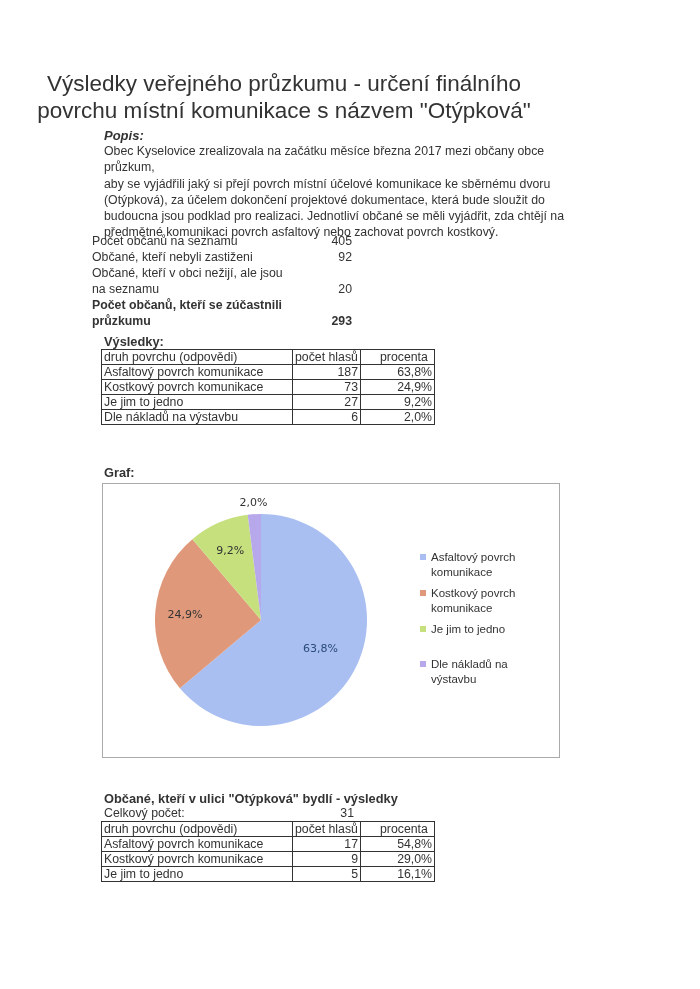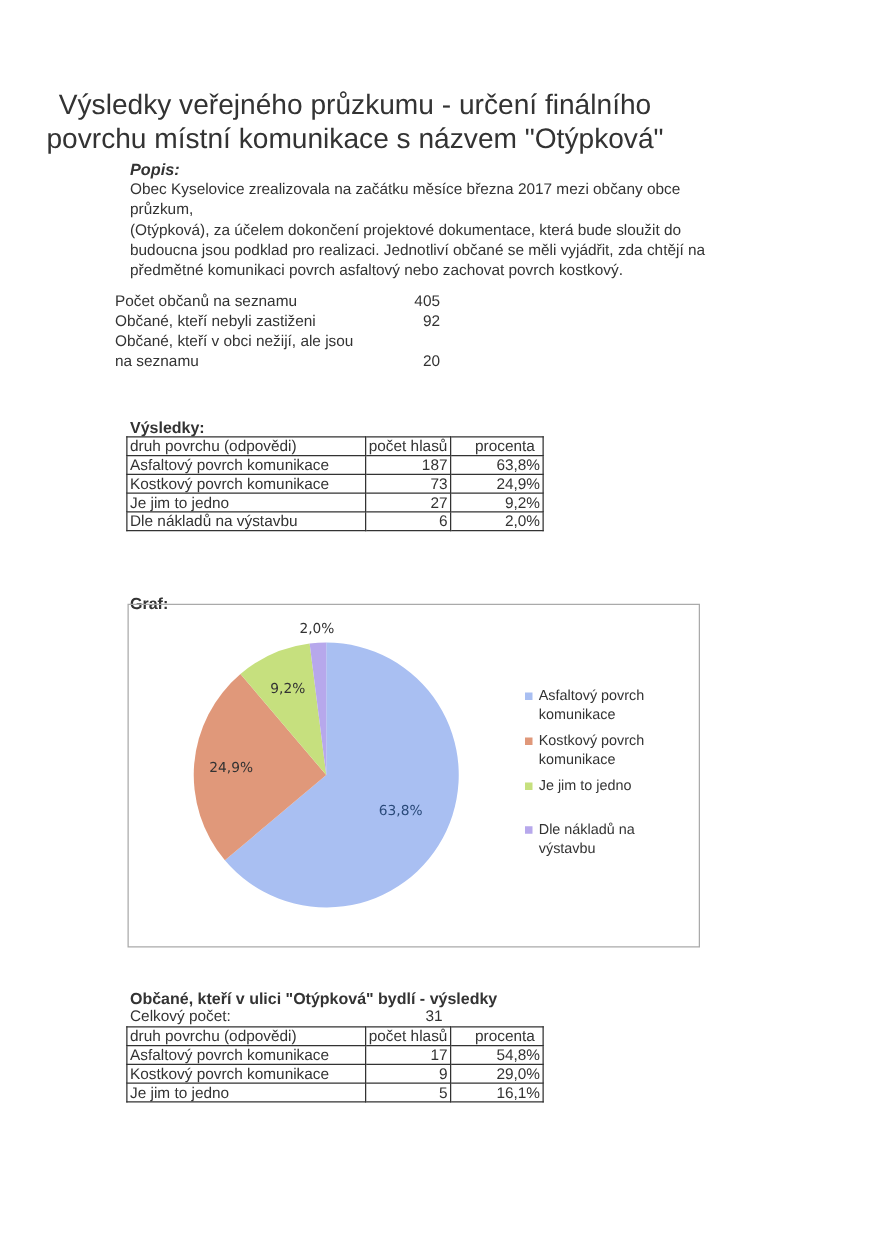--- a/index.html
+++ b/index.html
@@ -30,37 +30,42 @@
 <body>
 
 <div class="title">
   <div>Výsledky veřejného průzkumu - určení finálního</div>
   <div>povrchu místní komunikace s názvem "Otýpková"</div>
 </div>
 
 <div class="popis-h">Popis:</div>
 <div class="popis-t">
   <div>Obec Kyselovice zrealizovala na začátku měsíce března 2017 mezi občany obce průzkum,</div>
+  <div>aby se vyjádřili jaký si přejí povrch místní účelové komunikace ke sběrnému dvoru</div>
   <div>(Otýpková), za účelem dokončení projektové dokumentace, která bude sloužit do</div>
   <div>budoucna jsou podklad pro realizaci. Jednotliví občané se měli vyjádřit, zda chtějí na</div>
   <div>předmětné komunikaci povrch asfaltový nebo zachovat povrch kostkový.</div>
 </div>
 
 <div class="stats">
   <div class="row">
     <span class="lbl">Počet občanů na seznamu</span>
     <span>405</span>
   </div>
   <div class="row">
     <span class="lbl">Občané, kteří nebyli zastiženi</span>
     <span>92</span>
   </div>
   <div class="row">
     <span class="lbl">Občané, kteří v obci nežijí, ale jsou na seznamu</span>
     <span>20</span>
+  </div>
+  <div class="row bold">
+    <span class="lbl">Počet občanů, kteří se zúčastnili průzkumu</span>
+    <span>293</span>
   </div>
 </div>
 
 <div class="sec-h" style="top:334px;">Výsledky:</div>
 <table class="res" style="top:349px;">
   <tbody>
       <tr class="hdr">
     <td class="c1">druh povrchu (odpovědi)</td>
     <td class="c2" style="text-align:left">počet hlasů</td>
     <td class="c3" style="text-align:left">procenta</td>
@@ -81,21 +86,21 @@
     <td class="c3">9,2%</td>
   </tr>
   <tr>
     <td class="c1">Dle nákladů na výstavbu</td>
     <td class="c2">6</td>
     <td class="c3">2,0%</td>
   </tr>
 </tbody>
   </table>
 
-<div class="sec-h" style="top:475px;text-align:center;">Graf:</div>
+<div class="sec-h" style="top:465px;text-align:center;">Graf:</div>
 
 <div class="chart-box">
   <svg id="pie" width="456" height="273">
       <path d="M158,136 L158,30 A106,106 0 1 1 76.90652346946362,204.2630798030044 Z" fill="#a9bff2"></path>
       <text x="217.58436520969715" y="167.72763644015535" text-anchor="middle" font-size="11" font-family="&quot;DejaVu Sans&quot;, sans-serif" fill="#2a4a7a">63,8%</text>
       <path d="M158,136 L76.90652346946362,204.2630798030044 A106,106 0 0 1 89.35515454643624,55.22942867197021 Z" fill="#e0987a"></path>
       <text x="81.94486070283031" y="133.64719066175334" text-anchor="middle" font-size="11" font-family="&quot;DejaVu Sans&quot;, sans-serif" fill="#333">24,9%</text>
       <path d="M158,136 L89.35515454643624,55.22942867197021 A106,106 0 0 1 144.70144880088867,30.837513646716147 Z" fill="#c6e07e"></path>
       <text x="127.22118786802258" y="70.1615641373288" text-anchor="middle" font-size="11" font-family="&quot;DejaVu Sans&quot;, sans-serif" fill="#333">9,2%</text>
       <path d="M158,136 L144.70144880088867,30.837513646716147 A106,106 0 0 1 158.00000000000009,30 Z" fill="#b7a8ec"></path>

